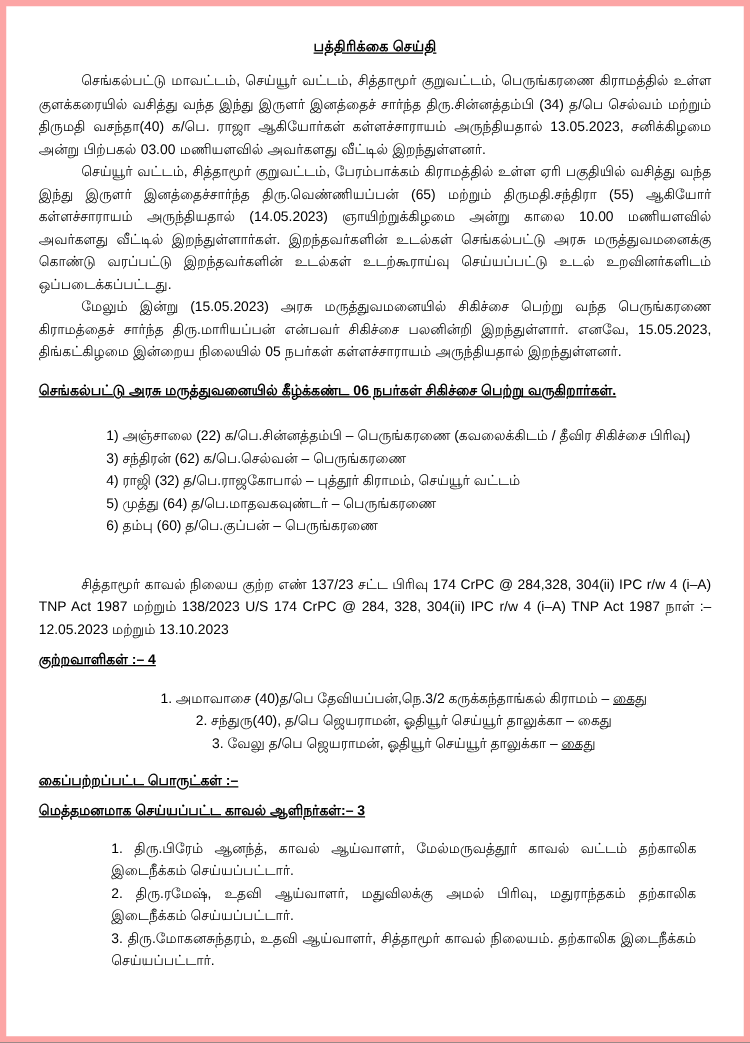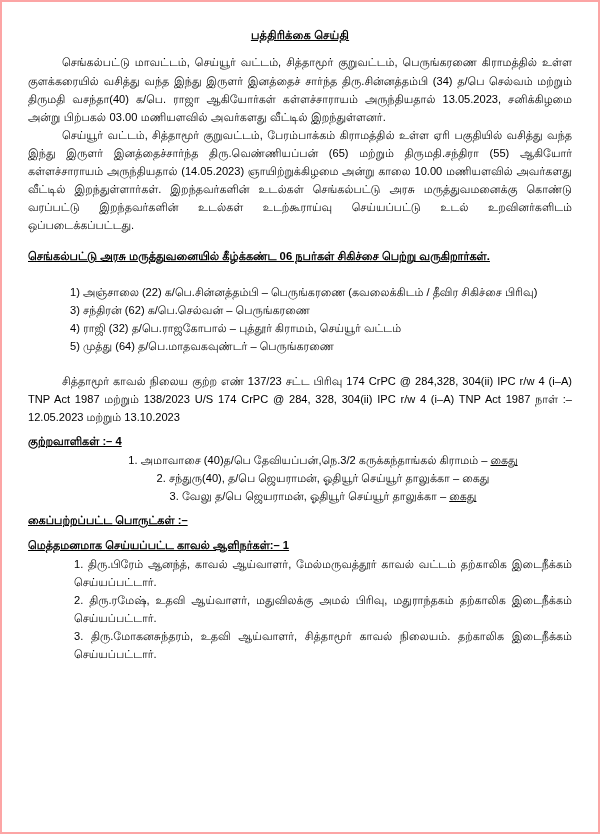--- a/index.html
+++ b/index.html
@@ -9,21 +9,21 @@
     background: #1b1b1b;
   }
   .page {
     position: relative;
     width: 600px;
     height: 834px;
     box-sizing: border-box;
     background: #ffffff;
     margin: 0 auto;
     overflow: hidden;
-    border: 2px solid #fca5a5;
+    border: 5px solid #fca5a5;
     padding: 22px 26px 20px 26px;
     font-family: "Liberation Sans", "DejaVu Sans", sans-serif;
     color: #000000;
     font-size: 11.1px;
     line-height: 1.62;
   }
   .doc-title {
     text-align: center;
     font-weight: bold;
     font-size: 11.4px;
@@ -49,21 +49,21 @@
   }
   .section-head-compact {
     font-weight: bold;
     text-decoration: underline;
     margin: 6px 0 1px 0;
     font-size: 11.2px;
     display: block;
   }
   ul.nlist {
     list-style: none;
-    margin: 0;
+    margin: 12px;
     padding: 0 0 0 42px;
   }
   ul.nlist.tight { padding-left: 46px; }
   ul.nlist li {
     margin: 0;
     text-align: center;
     line-height: 1.63;
     padding: 0;
   }
   ul.nlist.just li {
@@ -88,45 +88,47 @@
 </style>
 </head>
 <body>
 
 <div class="page">
 
   <div class="doc-title">பத்திரிக்கை செய்தி</div>
 
   <p class="para">செங்கல்பட்டு மாவட்டம், செய்யூர் வட்டம், சித்தாமூர் குறுவட்டம், பெருங்கரணை கிராமத்தில் உள்ள குளக்கரையில் வசித்து வந்த இந்து இருளர் இனத்தைச் சார்ந்த திரு.சின்னத்தம்பி (34) த/பெ செல்வம் மற்றும் திருமதி வசந்தா(40) க/பெ. ராஜா ஆகியோர்கள் கள்ளச்சாராயம் அருந்தியதால் 13.05.2023, சனிக்கிழமை அன்று பிற்பகல் 03.00 மணியளவில் அவர்களது வீட்டில் இறந்துள்ளனர்.</p>
   <p class="para">செய்யூர் வட்டம், சித்தாமூர் குறுவட்டம், பேரம்பாக்கம் கிராமத்தில் உள்ள ஏரி பகுதியில் வசித்து வந்த இந்து இருளர் இனத்தைச்சார்ந்த திரு.வெண்ணியப்பன் (65) மற்றும் திருமதி.சந்திரா (55) ஆகியோர் கள்ளச்சாராயம் அருந்தியதால் (14.05.2023) ஞாயிற்றுக்கிழமை அன்று காலை 10.00 மணியளவில் அவர்களது வீட்டில் இறந்துள்ளார்கள். இறந்தவர்களின் உடல்கள் செங்கல்பட்டு அரசு மருத்துவமனைக்கு கொண்டு வரப்பட்டு இறந்தவர்களின் உடல்கள் உடற்கூராய்வு செய்யப்பட்டு உடல் உறவினர்களிடம் ஒப்படைக்கப்பட்டது.</p>
+  <p class="para">மேலும் இன்று (15.05.2023) அரசு மருத்துவமனையில் சிகிச்சை பெற்று வந்த பெருங்கரணை கிராமத்தைச் சார்ந்த திரு.மாரியப்பன் என்பவர் சிகிச்சை பலனின்றி இறந்துள்ளார். எனவே, 15.05.2023, திங்கட்கிழமை இன்றைய நிலையில் 05 நபர்கள் கள்ளச்சாராயம் அருந்தியதால் இறந்துள்ளனர்.</p>
 
   <div class="section-head">செங்கல்பட்டு அரசு மருத்துவனையில் கீழ்க்கண்ட 06 நபர்கள்  சிகிச்சை பெற்று வருகிறார்கள்.</div>
 
   <ul class="nlist just">
     <li>1) அஞ்சாலை (22) க/பெ.சின்னத்தம்பி – பெருங்கரணை (கவலைக்கிடம் / தீவிர சிகிச்சை பிரிவு)</li>
     <li>3) சந்திரன் (62) க/பெ.செல்வன் – பெருங்கரணை</li>
     <li>4) ராஜி (32) த/பெ.ராஜகோபால் – புத்தூர் கிராமம், செய்யூர் வட்டம்</li>
     <li>5) முத்து (64) த/பெ.மாதவகவுண்டர் – பெருங்கரணை</li>
+    <li>6) தம்பு (60) த/பெ.குப்பன் – பெருங்கரணை</li>
   </ul>
 
   <div class="gap-lg"></div>
 
   <p class="block-para">சித்தாமூர் காவல் நிலைய குற்ற எண் 137/23 சட்ட பிரிவு 174 CrPC @ 284,328, 304(ii) IPC r/w 4 (i–A) TNP Act 1987 மற்றும் 138/2023 U/S 174 CrPC @ 284, 328, 304(ii) IPC r/w 4 (i–A) TNP Act 1987 நாள் :– 12.05.2023 மற்றும் 13.10.2023</p>
 
   <span class="section-head-compact">குற்றவாளிகள் :– 4</span>
 
   <ul class="nlist tight">
     <li><span>1. அமாவாசை (40)த/பெ தேவியப்பன்,நெ.3/2 கருக்கந்தாங்கல் கிராமம் – </span><span class="u">கைது</span></li>
     <li><span>2. சந்துரு(40), த/பெ ஜெயராமன், ஓதியூர் செய்யூர் தாலுக்கா – </span><span>கைது</span></li>
     <li><span>3. வேலு த/பெ ஜெயராமன், ஓதியூர் செய்யூர் தாலுக்கா – </span><span class="u">கைது</span></li>
   </ul>
 
   <span class="section-head-compact">கைப்பற்றப்பட்ட பொருட்கள் :–</span>
 
-  <span class="section-head-compact">மெத்தமனமாக செய்யப்பட்ட காவல் ஆளிநர்கள்:– 1</span>
+  <span class="section-head-compact">மெத்தமனமாக செய்யப்பட்ட காவல் ஆளிநர்கள்:– 3</span>
 
   <ul class="nlist just tight">
     <li>1. திரு.பிரேம் ஆனந்த், காவல் ஆய்வாளர், மேல்மருவத்தூர் காவல் வட்டம் தற்காலிக இடைநீக்கம் செய்யப்பட்டார்.</li>
     <li>2. திரு.ரமேஷ், உதவி ஆய்வாளர், மதுவிலக்கு அமல் பிரிவு, மதுராந்தகம் தற்காலிக இடைநீக்கம் செய்யப்பட்டார்.</li>
     <li>3. திரு.மோகனசுந்தரம், உதவி ஆய்வாளர், சித்தாமூர் காவல் நிலையம். தற்காலிக இடைநீக்கம் செய்யப்பட்டார்.</li>
   </ul>
 
 </div>
 
 </body></html>

